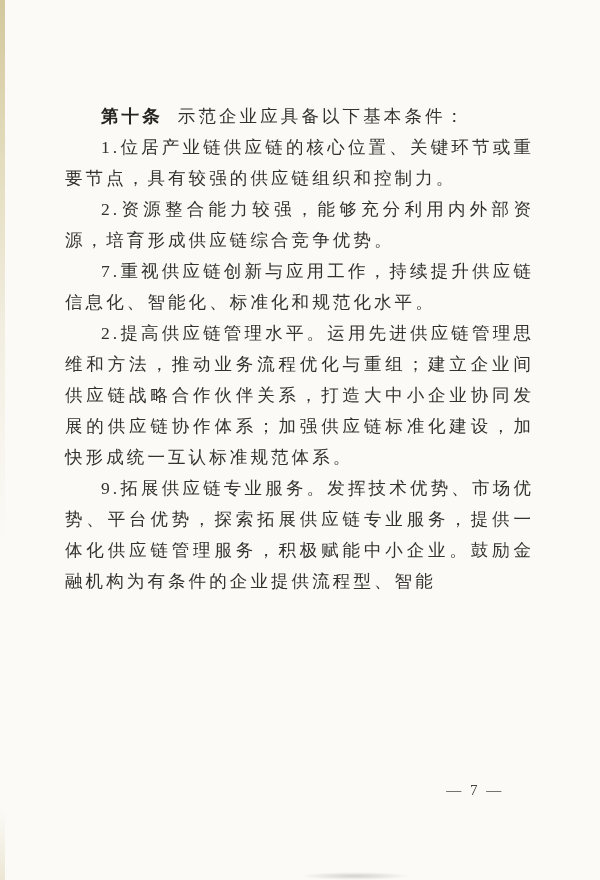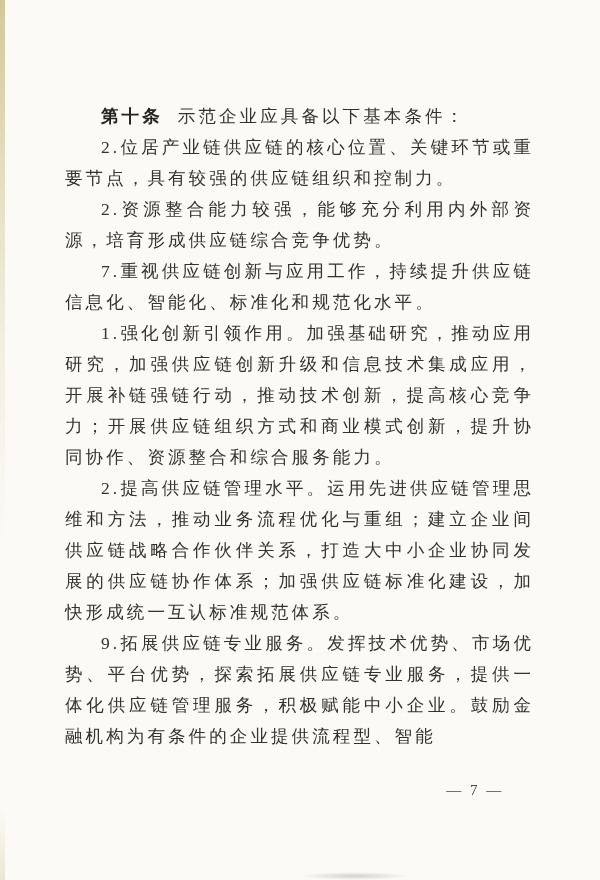--- a/index.html
+++ b/index.html
@@ -90,22 +90,21 @@
 </head>
 <body>
 
 <div class="page" style="background: rgb(251, 250, 247); padding-left: 32px;">
   <div class="left-edge-artifact"></div>
   <div class="right-line-artifact"></div>
   <div class="bottom-smudge-artifact"></div>
 
   <div class="text-block" style="color: rgb(52, 50, 45);">
       <p class="para"><span class="lead">第十条</span><span>示范企业应具备以下基本条件：</span></p>
-      <p class="para"><span>2.位居产业链供应链的核心位置、关键环节或重要节点，具有较强的供应链组织和控制力。</span></p>
+      <p class="para"><span>1.位居产业链供应链的核心位置、关键环节或重要节点，具有较强的供应链组织和控制力。</span></p>
       <p class="para"><span>2.资源整合能力较强，能够充分利用内外部资源，培育形成供应链综合竞争优势。</span></p>
       <p class="para"><span>7.重视供应链创新与应用工作，持续提升供应链信息化、智能化、标准化和规范化水平。</span></p>
-      <p class="para"><span>1.强化创新引领作用。加强基础研究，推动应用研究，加强供应链创新升级和信息技术集成应用，开展补链强链行动，推动技术创新，提高核心竞争力；开展供应链组织方式和商业模式创新，提升协同协作、资源整合和综合服务能力。</span></p>
       <p class="para"><span>2.提高供应链管理水平。运用先进供应链管理思维和方法，推动业务流程优化与重组；建立企业间供应链战略合作伙伴关系，打造大中小企业协同发展的供应链协作体系；加强供应链标准化建设，加快形成统一互认标准规范体系。</span></p>
       <p class="para"><span>9.拓展供应链专业服务。发挥技术优势、市场优势、平台优势，探索拓展供应链专业服务，提供一体化供应链管理服务，积极赋能中小企业。鼓励金融机构为有条件的企业提供流程型、智能</span></p>
     </div>
 
   <div class="page-number">— 7 —</div>
 </div>
 
 </body></html>

